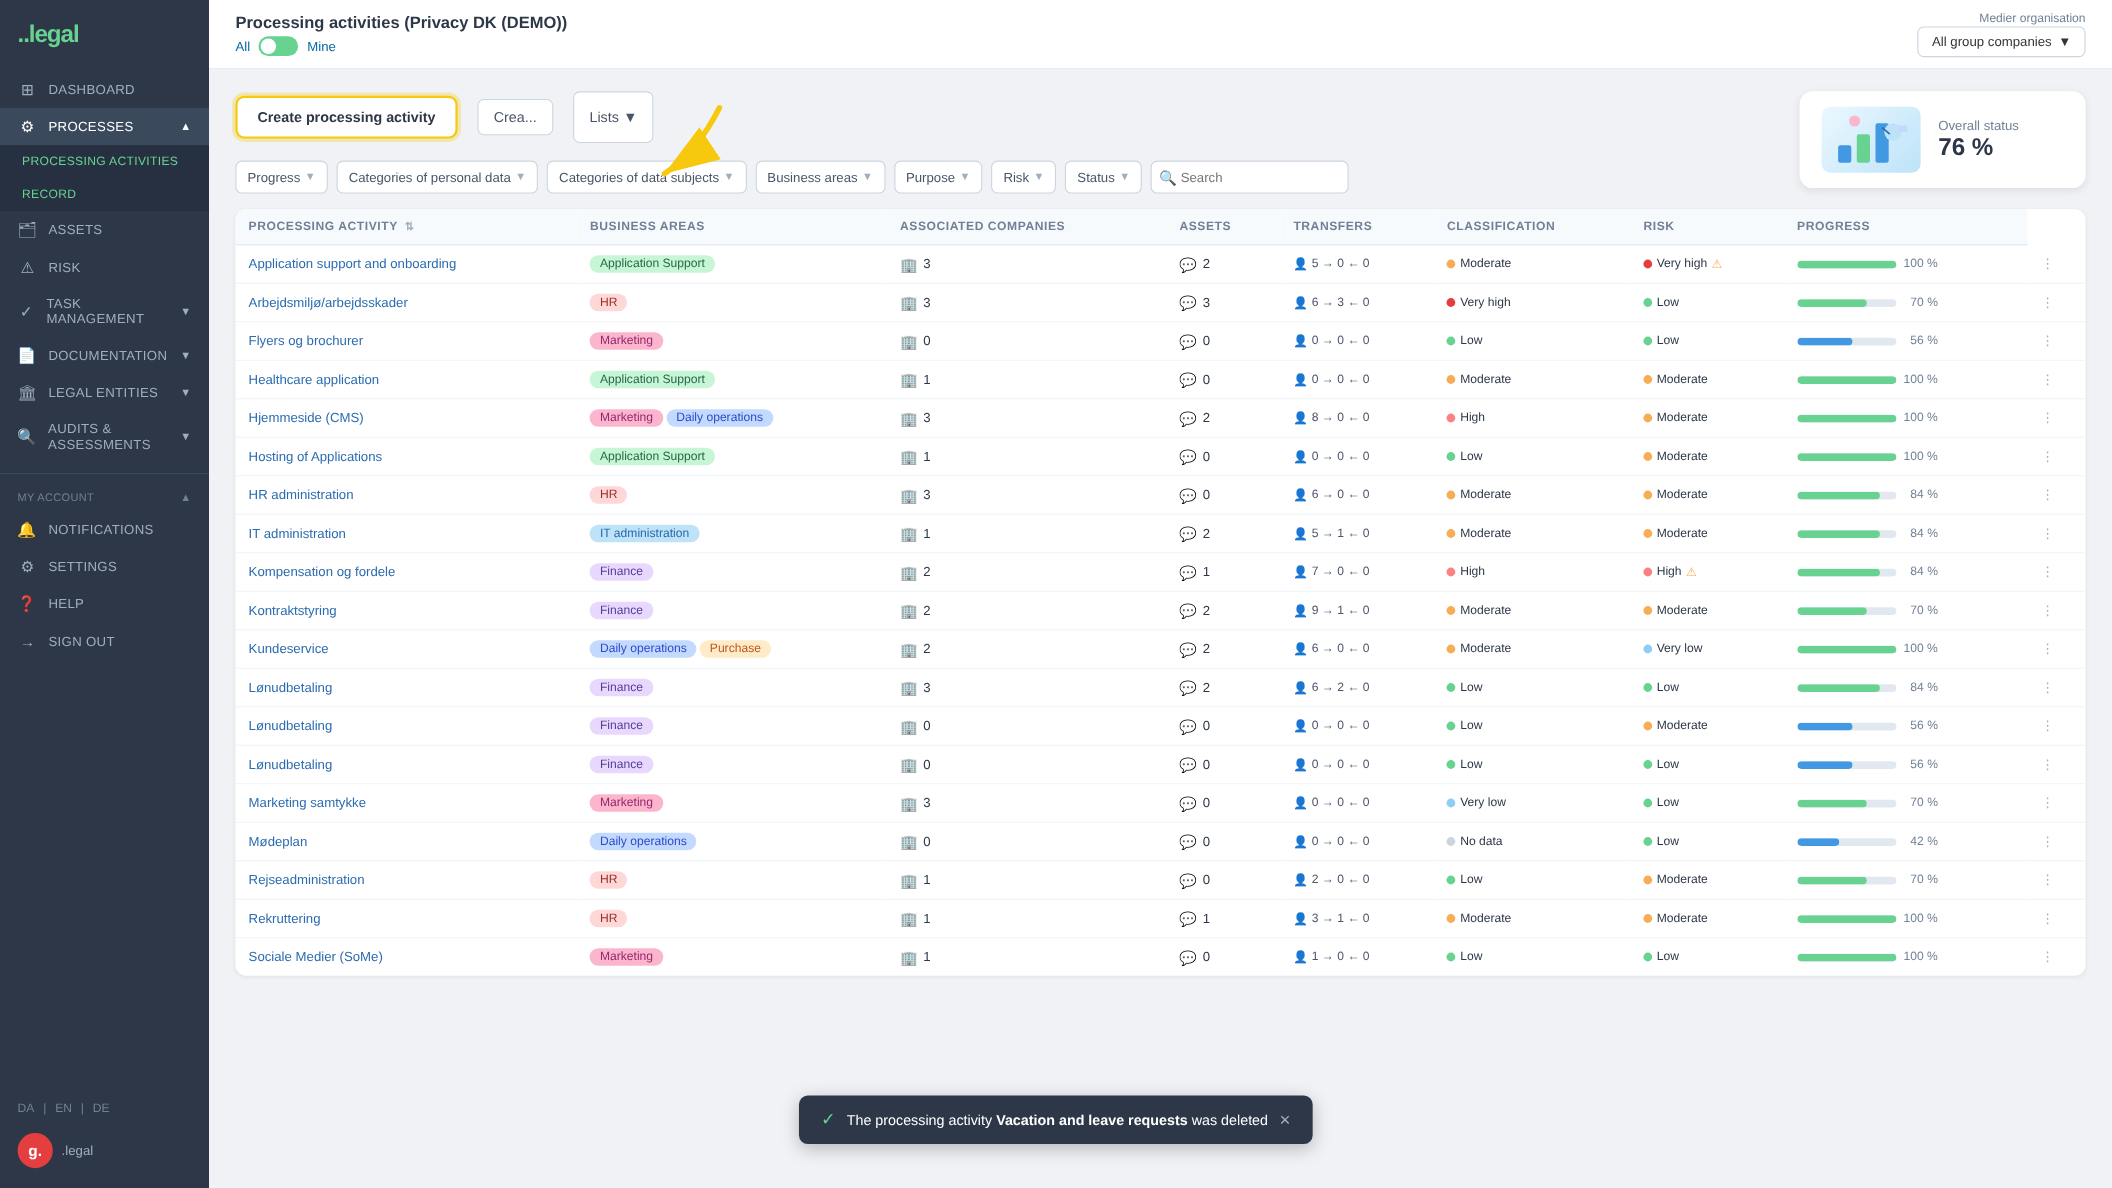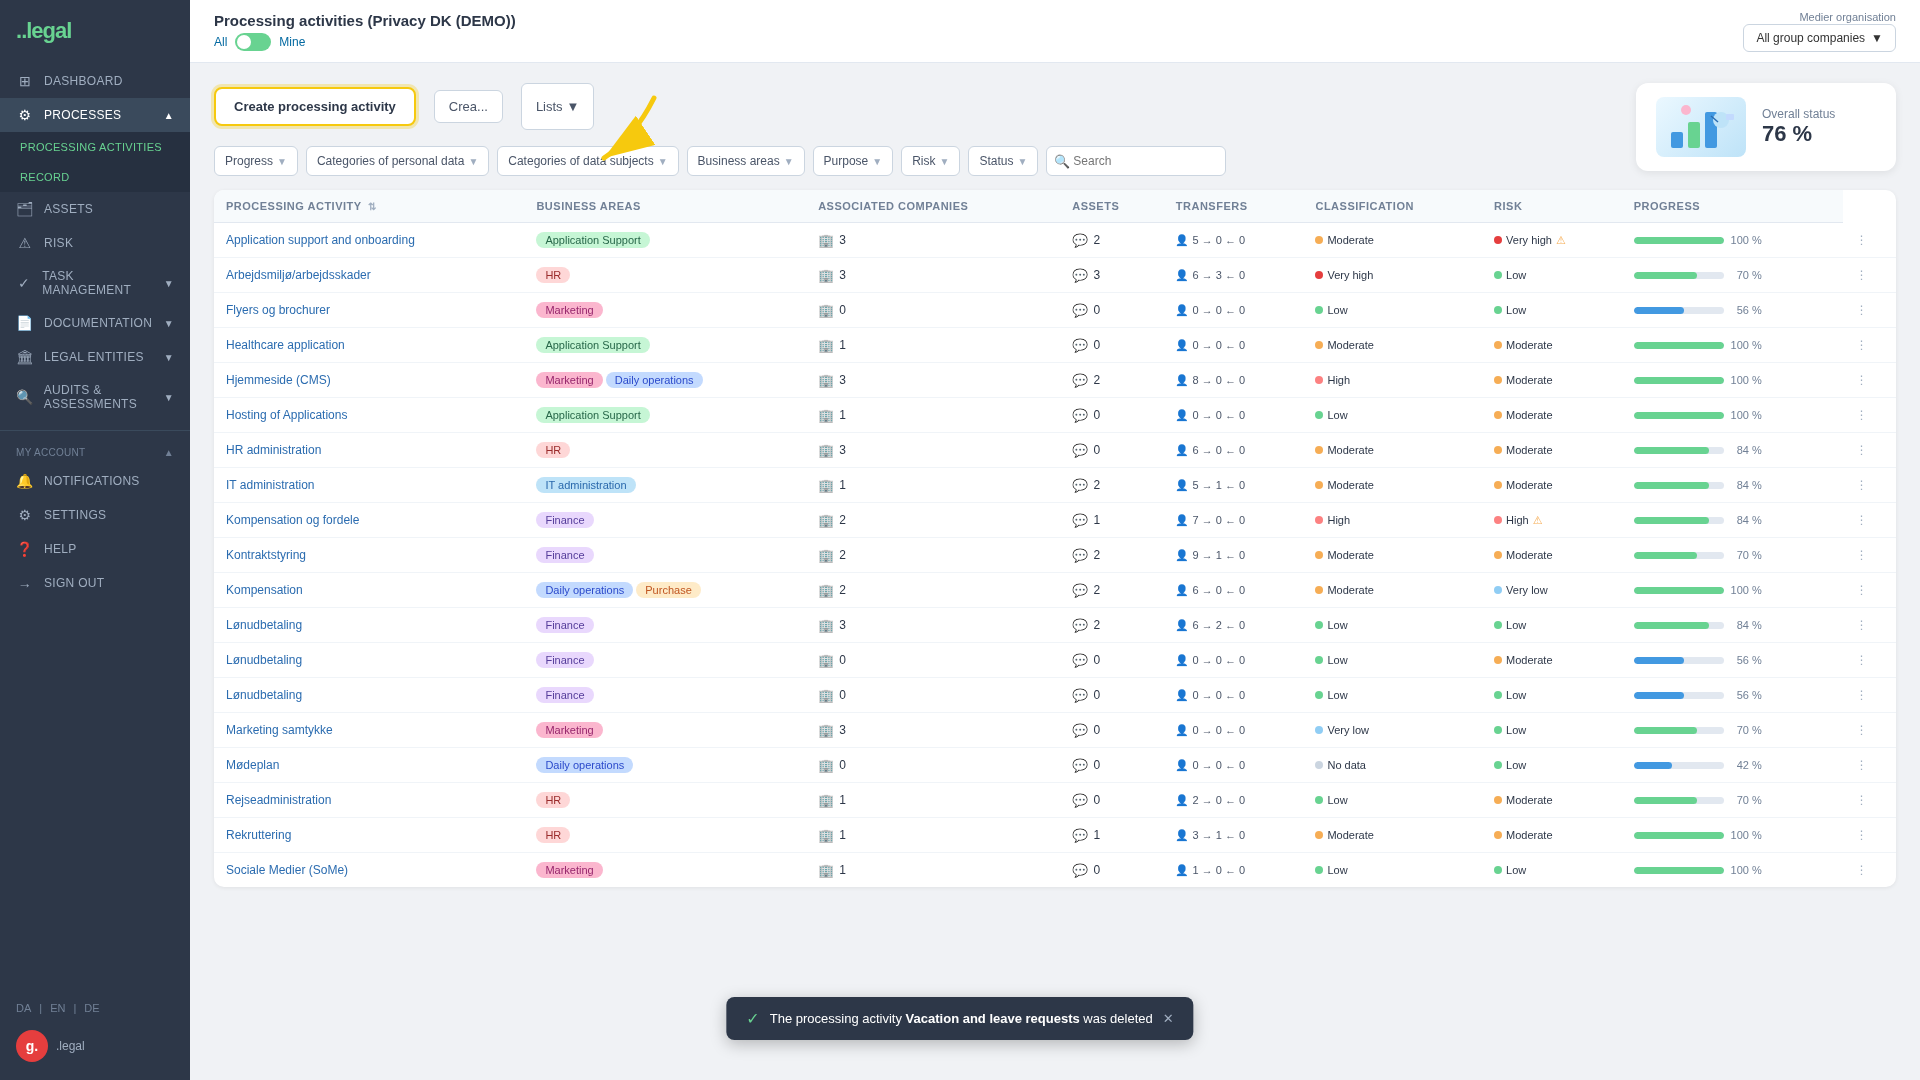--- a/index.html
+++ b/index.html
@@ -802,21 +802,21 @@
     <div class="progress-cell">
       <div class="progress-bar-bg">
         <div class="progress-bar-fill" style="width:70%; background:#68d391;"></div>
       </div>
       <span class="progress-label">70 %</span>
     </div>
               </td>
               <td><span style="color:#a0aec0; cursor:pointer;">⋮</span></td>
             </tr>
             <tr>
-              <td><span class="activity-name">Kompensation</span></td>
+              <td><span class="activity-name">Kundeservice</span></td>
               <td><span class="tag tag-daily-ops">Daily operations</span><span class="tag tag-purchase">Purchase</span></td>
               <td>
                 <span class="num-cell"><span class="icon-sm">🏢</span> 2</span>
               </td>
               <td>
                 <span class="num-cell"><span class="icon-sm">💬</span> 2</span>
               </td>
               <td>
                 <span class="transfer-cell"><span>👤</span> 6 → 0 ← 0</span>
               </td>

